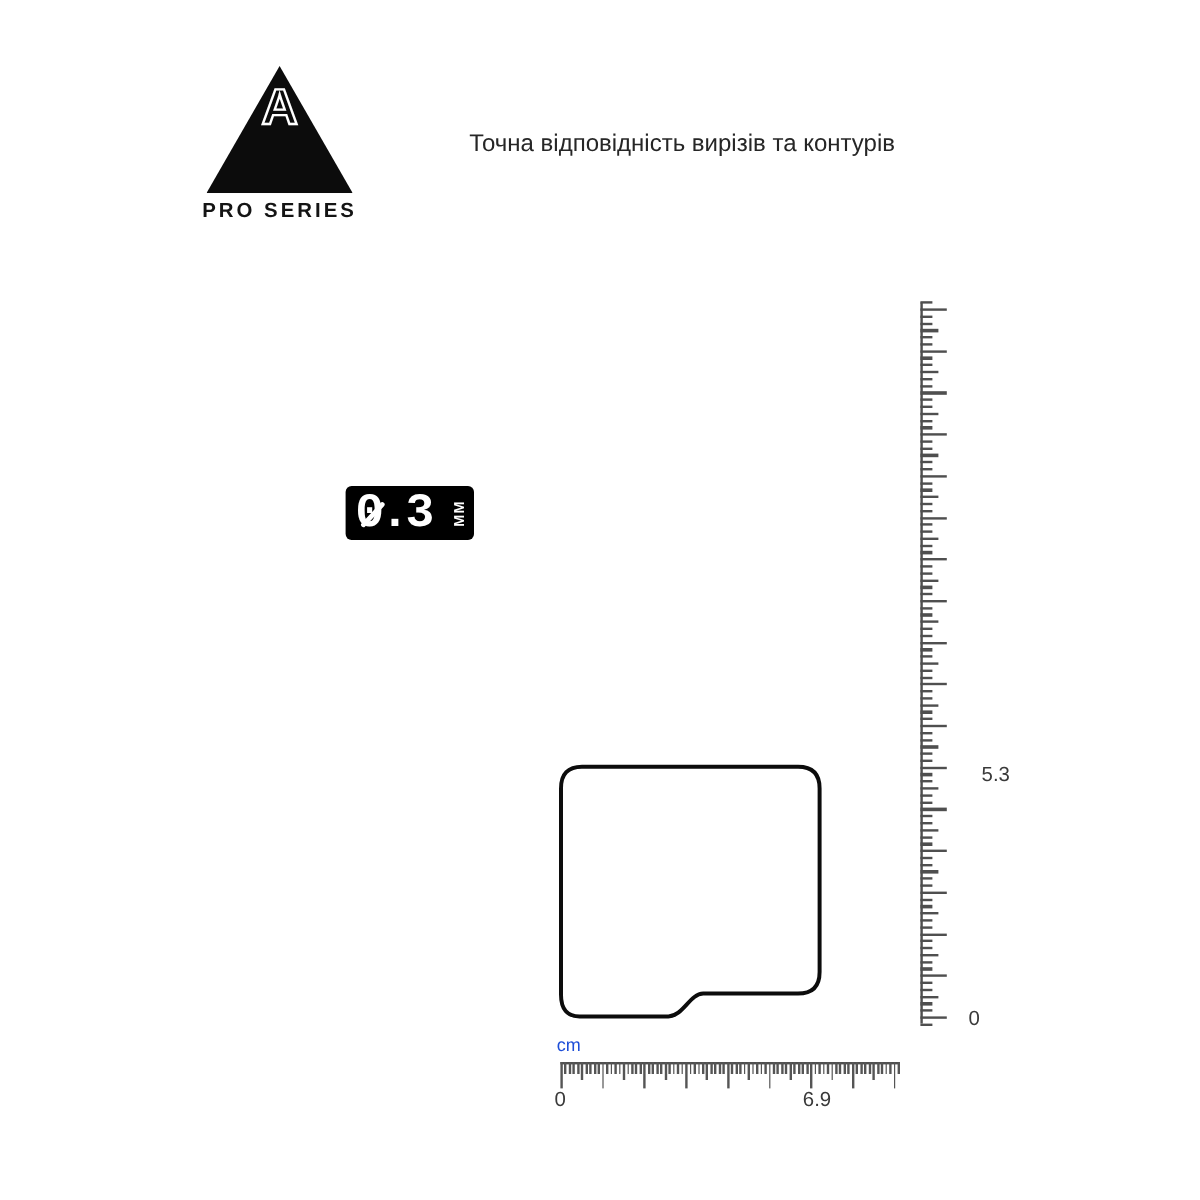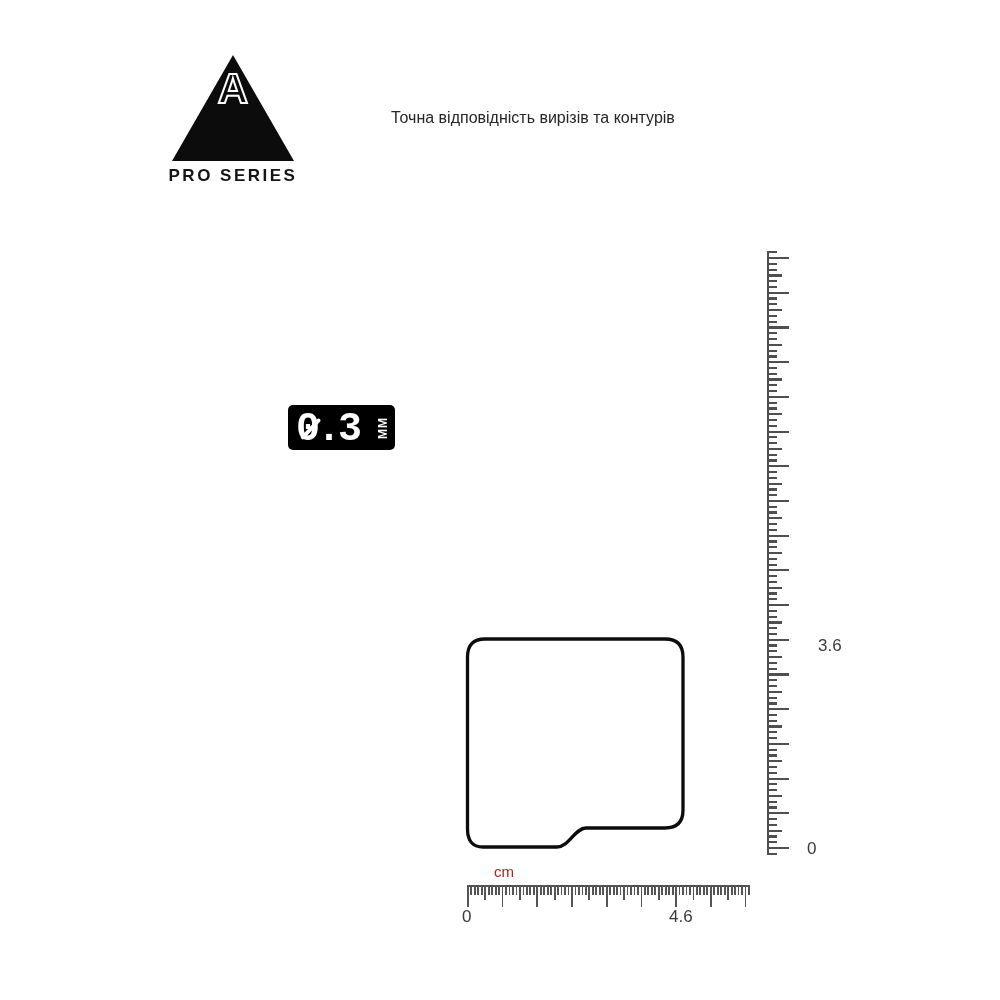--- a/index.html
+++ b/index.html
@@ -13,21 +13,21 @@
   .logo-a,.logo-rm{position:absolute;left:0;right:0;text-align:center;line-height:1;
                    font-weight:700;color:#0c0c0c;-webkit-text-stroke:2px #ffffff;}
   .logo-a{top:13px;font-size:42px;}
   .logo-rm{top:59px;font-size:48px;letter-spacing:1px;}
   .logo-series{margin-top:5px;text-align:center;font-size:17px;font-weight:700;
                letter-spacing:2.5px;color:#141414;white-space:nowrap;}
 
   
   .header{position:absolute;left:391px;top:102px;}
   .title{margin:0;font-size:32px;font-weight:700;letter-spacing:.4px;color:#1b1b1b;line-height:1.05;}
-  .subtitle{margin:7px 0 0 0;font-size:16px;font-weight:400;color:#262626;line-height:1.1;}
+  .subtitle{margin:7px 0 0 0;font-size:20px;font-weight:400;color:#262626;line-height:1.1;}
 
   
   .badge{position:absolute;left:288px;top:405px;width:107px;height:45px;background:#000;
          border-radius:5px;}
   .badge-value{position:absolute;left:8px;top:50%;transform:translateY(-46%);
                font-family:"Liberation Mono",monospace;font-weight:700;font-size:40px;
                letter-spacing:-3px;color:#fff;line-height:1;}
   .zero-slash{position:absolute;left:9px;top:calc(50% - 1px);width:27px;height:3.5px;
               background:#fff;border-radius:2px;transform:rotate(-47deg);}
   .badge-unit{position:absolute;right:1px;top:50%;transform:translateY(-50%) rotate(-90deg);
@@ -43,21 +43,21 @@
   .vt.maj{width:22px}.vt.mid{width:15px}.vt.min{width:9.5px}
 
   .h-ruler{position:absolute;left:467px;top:885px;width:283px;height:26px;}
   .h-base{position:absolute;left:0;top:0;width:283px;height:2.2px;background:#4f4f4f;}
   .ht{position:absolute;top:0;width:1.8px;background:#555;}
   .ht.maj{height:22px}.ht.mid{height:15px}.ht.min{height:10px}
 
   .ruler-label{position:absolute;color:#3a3a3a;font-size:17px;line-height:1.1;}
   .v-label-60{left:818px;top:637px;}
   .v-label-0{left:807px;top:840px;}
-  .h-unit{left:494px;top:864px;font-size:15px;color:#b91c1c;}
+  .h-unit{left:464px;top:864px;font-size:15px;color:#1d4ed8;}
   .h-label-0{left:462px;top:908px;}
   .h-label-62{left:669px;top:908px;}
 </style>
 </head>
 <body>
 
 <div class="canvas">
 
   <div class="logo">
     <div class="logo-triangle">
@@ -182,21 +182,21 @@
       <div class="vt min" style="top: 45.4833px;"></div>
       <div class="vt maj" style="top: 39.7px;"></div>
       <div class="vt min" style="top: 33.9167px;"></div>
       <div class="vt min" style="top: 28.1333px;"></div>
       <div class="vt mid" style="top: 22.35px;"></div>
       <div class="vt min" style="top: 16.5667px;"></div>
       <div class="vt min" style="top: 10.7833px;"></div>
       <div class="vt maj" style="top: 5px;"></div>
       <div class="vt min" style="top: -0.783333px;"></div>
     </div>
-  <span class="ruler-label v-label-60">3.6</span>
+  <span class="ruler-label v-label-60">5.3</span>
   <span class="ruler-label v-label-0">0</span>
 
   <span class="ruler-label h-unit">cm</span>
   <div class="h-ruler" id="hruler">
     <div class="h-base"></div>
   <div class="ht maj" style="left: 0px;"></div>
       <div class="ht min" style="left: 3.47px;"></div>
       <div class="ht min" style="left: 6.94px;"></div>
       <div class="ht min" style="left: 10.41px;"></div>
       <div class="ht min" style="left: 13.88px;"></div>
@@ -272,15 +272,15 @@
       <div class="ht min" style="left: 256.78px;"></div>
       <div class="ht mid" style="left: 260.25px;"></div>
       <div class="ht min" style="left: 263.72px;"></div>
       <div class="ht min" style="left: 267.19px;"></div>
       <div class="ht min" style="left: 270.66px;"></div>
       <div class="ht min" style="left: 274.13px;"></div>
       <div class="ht maj" style="left: 277.6px;"></div>
       <div class="ht min" style="left: 281.07px;"></div>
     </div>
   <span class="ruler-label h-label-0">0</span>
-  <span class="ruler-label h-label-62">4.6</span>
+  <span class="ruler-label h-label-62">6.9</span>
 
 </div>
 
 </body></html>

